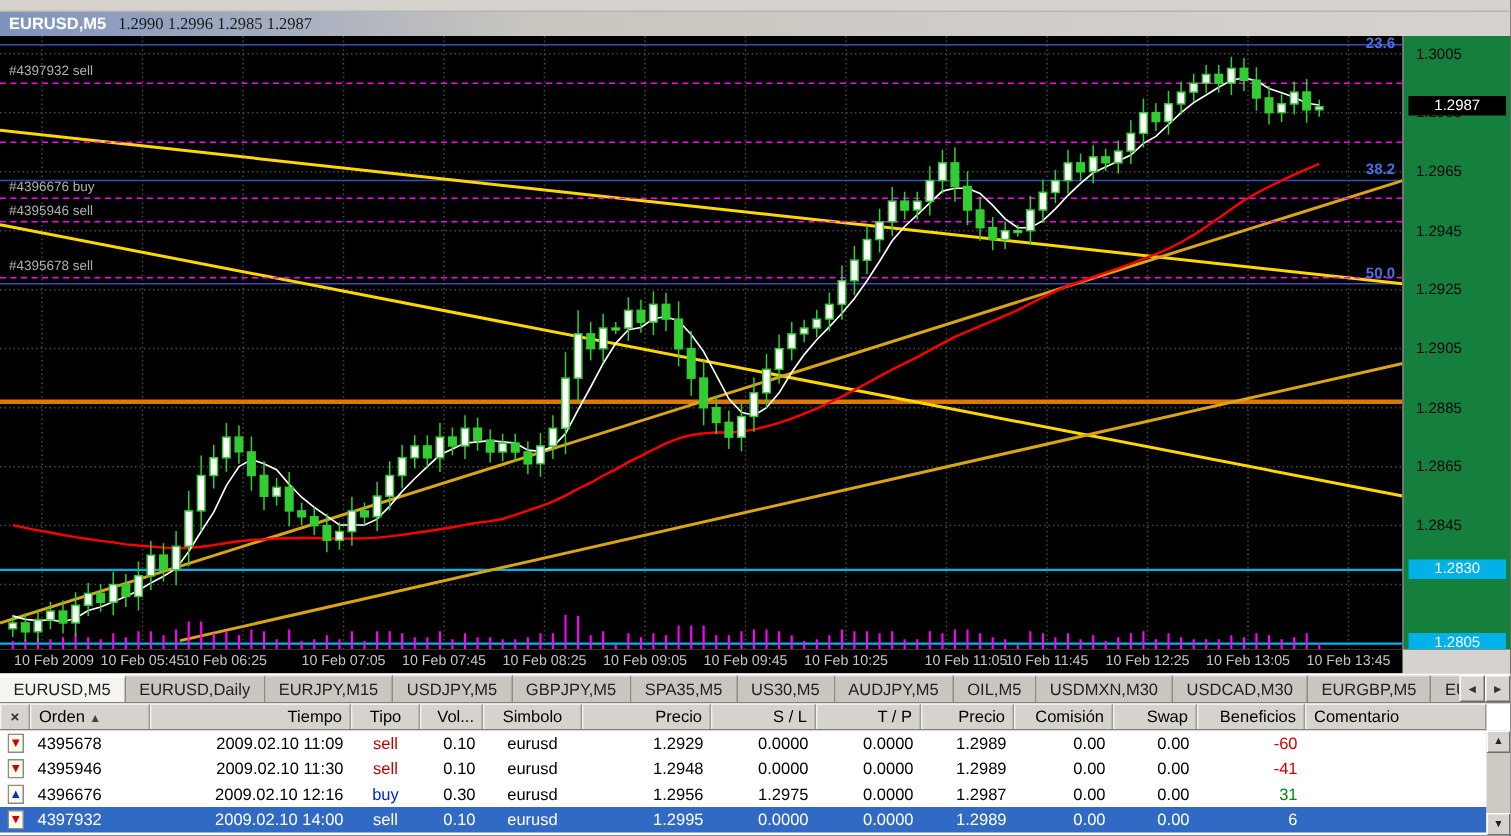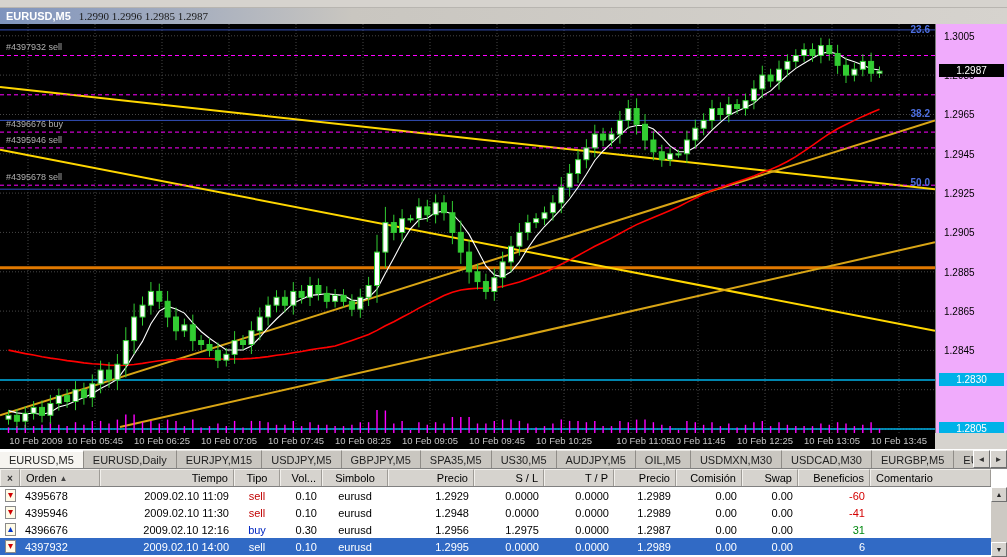--- a/index.html
+++ b/index.html
@@ -11,21 +11,21 @@
     background:linear-gradient(to right,#7e93bd,#c9c6c0 35%,#d6d3ce);}
   .titlebar .sym{color:#fff;font-weight:bold;padding:0 8px 0 6px;font-size:11px;}
   .titlebar .vals{color:#1a1a1a;font-size:11px;font-family:Liberation Serif, serif;}
 
   .chart-body{display:flex;height:409px;}
   .plot{position:relative;width:935px;height:409px;background:#000;overflow:hidden;}
   .plot svg{position:absolute;left:0;top:0;}
   .order-label{position:absolute;left:6px;font-size:9px;color:#b0b0b0;white-space:nowrap;}
   .fib-label{position:absolute;right:5px;font-size:10px;font-weight:bold;color:#4d6fe0;}
 
-  .price-axis{position:relative;width:72px;background:#f0abfc;border-left:1px solid #7a7a7a;}
+  .price-axis{position:relative;width:72px;background:#15803d;border-left:1px solid #7a7a7a;}
   .price-axis .tick{position:absolute;left:8px;font-size:10px;color:#000;}
   .axis-box{position:absolute;left:3px;right:3px;height:13px;line-height:13px;
     font-size:10px;text-align:center;}
   .axis-box.cur{background:#000;color:#fff;}
   .axis-box.sup{background:#00b2e8;color:#fff;}
 
   .time-axis{position:relative;height:16px;background:#000;}
   .time-axis .tl{position:absolute;top:2px;width:72px;text-align:center;
     font-size:9.5px;color:#c4c4c4;white-space:nowrap;}
   .time-axis .corner{position:absolute;right:0;top:0;width:72px;height:16px;background:#d6d3ce;}
@@ -470,21 +470,21 @@
     <div class="tl" style="left: 796px;">10 Feb 13:05</div>
     <div class="tl" style="left: 729px;">10 Feb 12:25</div>
     <div class="tl" style="left: 662px;">10 Feb 11:45</div>
     <div class="tl" style="left: 608px;">10 Feb 11:05</div>
     <div class="tl" style="left: 528px;">10 Feb 10:25</div>
     <div class="tl" style="left: 461px;">10 Feb 09:45</div>
     <div class="tl" style="left: 394px;">10 Feb 09:05</div>
     <div class="tl" style="left: 327px;">10 Feb 08:25</div>
     <div class="tl" style="left: 260px;">10 Feb 07:45</div>
     <div class="tl" style="left: 193px;">10 Feb 07:05</div>
-    <div class="tl" style="left: 126px;">10 Feb 06:25</div>
+    <div class="tl" style="left: 114px;">10 Feb 06:25</div>
     <div class="tl" style="left: 59px;">10 Feb 05:45</div>
     <div class="tl" style="left: 0px;">10 Feb 2009</div>
   <div class="corner"></div>
 </div>
 
 <div class="tabbar" id="tabbar">
     <div class="tab active">EURUSD,M5</div>
     <div class="tab">EURUSD,Daily</div>
     <div class="tab">EURJPY,M15</div>
     <div class="tab">USDJPY,M5</div>

